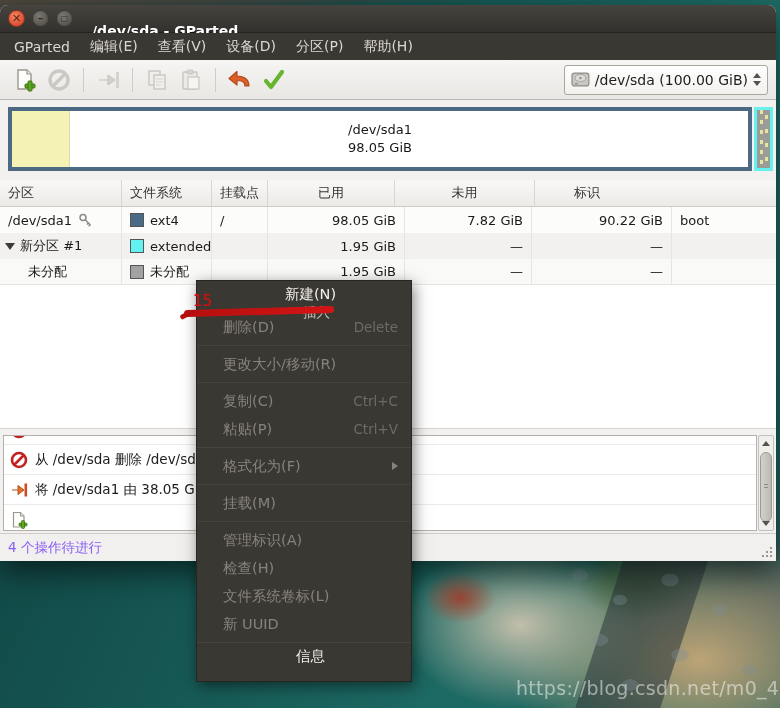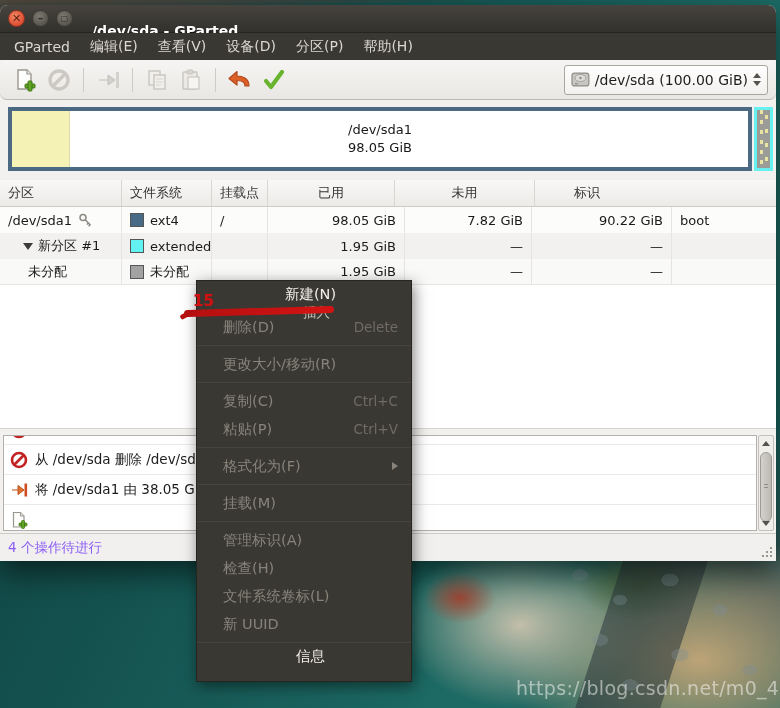--- a/index.html
+++ b/index.html
@@ -48,21 +48,21 @@
     font-size:11px; font-weight:bold; color:#5a1d10; line-height:1; }
   .wbtn.minmax .gx { color:#2e2c28; }
   .gx.sq { font-size:8px; }
   .title { color:#ffffff; font-weight:bold; font-size:14px; margin-left:12px; text-shadow:0 1px 1px rgba(0,0,0,.6);margin-top:24px; }
 
   .menubar { height:27px; flex:none; display:flex; align-items:center;
     background:#3a3833; color:#dcd8d0; font-size:14px; padding-left:4px; }
   .menubar .mitem { padding:8px 10px; cursor:default; }
 
   .toolbar { height:40px; flex:none; display:flex; align-items:center;
-    background:linear-gradient(#f6f5f3,#e9e7e4); border-bottom:1px solid #bcb9b4; padding:0 8px;border-radius:7px; }
+    background:linear-gradient(#f6f5f3,#e9e7e4); border-bottom:1px solid #bcb9b4; padding:0 8px; }
   .tbtn { width:34px; height:32px; display:flex; align-items:center; justify-content:center; border-radius:3px; }
   .tsep { width:1px; height:24px; background:#cfccc7; margin:0 7px; }
   .combo { margin-left:auto; height:30px; width:204px; background:linear-gradient(#ffffff,#f2f1ee);
     border:1px solid #a9a59f; border-radius:3px; display:flex; align-items:center; padding:0 6px; gap:5px; }
   .combo-label { font-size:14px; color:#1d1d1d; white-space:nowrap; }
   .spin { margin-left:auto; display:flex; flex-direction:column; gap:3px; align-items:center; }
   .tri-up { width:0; height:0; border-left:4px solid transparent; border-right:4px solid transparent; border-bottom:5px solid #55534e; }
   .tri-dn { width:0; height:0; border-left:4px solid transparent; border-right:4px solid transparent; border-top:5px solid #55534e; }
 
   
@@ -137,21 +137,21 @@
     padding:0 13px 0 26px; font-size:14.5px; color:#87837a; cursor:default; }
   .ctx-item.enabled { color:#f4f0e8;flex-direction:column; }
   .ctx-item .accel { font-size:13.5px; color:#6f6b62; margin-left:12px; }
   .ctx-item.enabled .accel { color:#c9c5bb; }
   .ctx-sep { height:1px; background:#2c2a25; border-bottom:1px solid #46443d; margin:4px 0; }
   .subarrow { width:0; height:0; border-top:4.5px solid transparent; border-bottom:4.5px solid transparent;
     border-left:6px solid #87837a; }
 
   
   .anno-num { position:absolute; left:193px; top:292px; z-index:12; color:#d01111;
-    font-size:15px; font-weight:bold; text-shadow:0 0 1px rgba(208,17,17,.6); }
+    font-size:15px; font-weight:normal; text-shadow:0 0 1px rgba(208,17,17,.6); }
   .anno-line { position:absolute; left:184px; top:308px; width:150px; height:7px; z-index:11;
     background:linear-gradient(90deg,#b50f0f,#d41414); border-radius:4px; transform:rotate(-1.6deg); }
   .anno-tip { position:absolute; left:180px; top:313px; width:10px; height:5px; z-index:11;
     background:#b50f0f; transform:rotate(-28deg); border-radius:2px; }
 </style>
 </head>
 <body>
 
 <div class="screen">
   <div class="wallpaper">
@@ -279,21 +279,21 @@
             <span>ext4</span>
           </div>
         <div class="cell c2">/</div>
         <div class="cell c3 num">98.05 GiB</div>
         <div class="cell c4 num">7.82 GiB</div>
         <div class="cell c5 num">90.22 GiB</div>
         <div class="cell c6">boot</div>
       </div>
 
       <div class="trow r1">
-        <div class="cell c0" style="padding-left:23px;">
+        <div class="cell c0" style="padding-left:5px;">
           <span class="expander"></span>
           <span>新分区 #1</span>
         </div>
         <div class="cell c1">
             <span class="swatch sw-extended"></span>
             <span>extended</span>
           </div>
         <div class="cell c2"></div>
         <div class="cell c3 num">1.95 GiB</div>
         <div class="cell c4 num">—</div>

